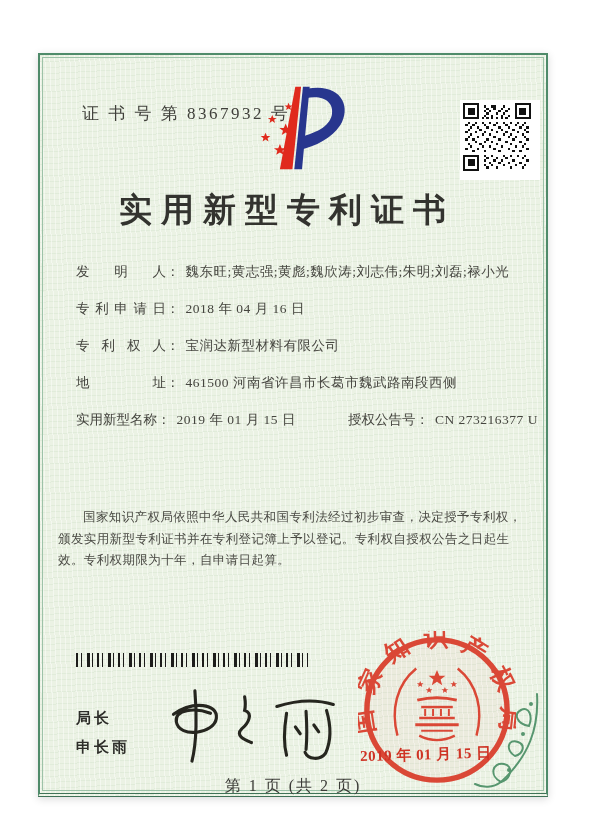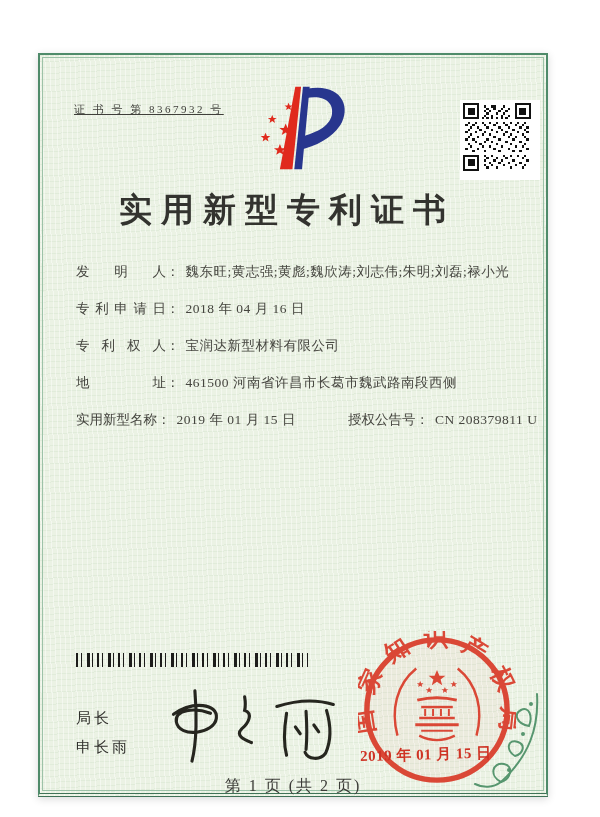--- a/index.html
+++ b/index.html
@@ -12,21 +12,21 @@
     position:absolute;left:38px;top:53px;right:52px;bottom:20px;
     background:
       repeating-linear-gradient(88deg, rgba(255,255,255,.45) 0 1px, rgba(255,255,255,0) 1px 5px),
       repeating-linear-gradient(-3deg, rgba(160,195,155,.14) 0 1px, rgba(0,0,0,0) 1px 6px),
       #ebf2e4;
     border:2px solid #4f8b6a;border-bottom:4px double #3f7257;
     box-shadow:0 2px 8px rgba(0,0,0,.15);
   }
   .page::before{content:'';position:absolute;inset:2px;border:1px solid #9dc2a8;pointer-events:none;}
 
-  .cert-no{position:absolute;left:34px;top:47px;font-size:11px;letter-spacing:2.5px;color:#3f3f3a;text-decoration:underline;}
+  .cert-no{position:absolute;left:42px;top:47px;font-size:17px;letter-spacing:2.5px;color:#3f3f3a;}
 
   .logo{position:absolute;left:204px;top:24px;width:116px;height:96px;}
   .qr{position:absolute;left:420px;top:45px;width:74px;height:74px;background:#fff;padding:3px;}
   .qr svg{display:block;width:68px;height:68px;}
 
   .title{position:absolute;left:0;right:12px;top:133px;text-align:center;
     font-size:33px;font-weight:700;letter-spacing:9px;color:#33332f;}
 
   .fields{position:absolute;left:36px;top:206px;right:24px;}
   .frow{margin-bottom:15px;line-height:22px;font-size:13.5px;color:#45453f;white-space:nowrap;}
@@ -36,21 +36,21 @@
   .grant-gap{display:inline-block;width:52px;}
 
   .paras{position:absolute;left:18px;top:452px;width:476px;font-size:12.5px;line-height:21.5px;
     color:#4a4a44;letter-spacing:.4px;}
   .paras p{margin:0 0 3px 0;text-indent:2em;}
 
   .barcode{position:absolute;left:36px;top:598px;width:232px;height:14px;
     background:repeating-linear-gradient(90deg,#1d1d1b 0 2px,rgba(0,0,0,0) 2px 5px,#1d1d1b 5px 6px,rgba(0,0,0,0) 6px 11px,#1d1d1b 11px 14px,rgba(0,0,0,0) 14px 16px,#1d1d1b 16px 17px,rgba(0,0,0,0) 17px 21px);}
 
   .officer{position:absolute;left:36px;top:648px;font-family:"Liberation Sans","DejaVu Sans",sans-serif;
-    font-weight:400;color:#2e2e2a;font-size:15px;letter-spacing:3px;line-height:29px;}
+    font-weight:700;color:#2e2e2a;font-size:15px;letter-spacing:3px;line-height:29px;}
   .signature{position:absolute;left:112px;top:630px;width:195px;height:82px;}
 
   .seal{position:absolute;left:318px;top:576px;width:158px;height:158px;opacity:.92;}
   .seal-date{position:absolute;left:320px;top:690px;width:160px;color:#cf3325;font-weight:700;
     font-size:15px;letter-spacing:.5px;transform:rotate(-1.5deg);white-space:nowrap;}
 
   .footer{position:absolute;left:0;right:0;top:721px;text-align:center;font-size:16px;
     letter-spacing:2px;color:#3c3c38;}
 
   .flourish{position:absolute;right:3px;bottom:5px;width:72px;height:98px;}
@@ -101,25 +101,26 @@
     <div class="frow">
       <span class="flabel">专利申请日</span><span class="fcolon">：</span><span class="fvalue">2018 年 04 月 16 日</span>
     </div>
     <div class="frow">
       <span class="flabel">专利权人</span><span class="fcolon">：</span><span class="fvalue">宝润达新型材料有限公司</span>
     </div>
     <div class="frow">
       <span class="flabel">地址</span><span class="fcolon">：</span><span class="fvalue">461500 河南省许昌市长葛市魏武路南段西侧</span>
     </div>
     <div class="frow">
-      <span>实用新型名称</span><span class="fcolon">：</span><span class="fvalue">2019 年 01 月 15 日</span><span class="grant-gap"></span><span>授权公告号</span><span class="fcolon">：</span><span class="fvalue">CN 208379811 U</span>
+      <span>实用新型名称</span><span class="fcolon">：</span><span class="fvalue">2019 年 01 月 15 日</span><span class="grant-gap"></span><span>授权公告号</span><span class="fcolon">：</span><span class="fvalue">CN 273216377 U</span>
     </div>
   </div>
 
   <div class="paras">
+    <p>国家知识产权局依照中华人民共和国专利法经过初步审查，决定授予专利权，颁发实用新型专利证书并在专利登记簿上予以登记。专利权自授权公告之日起生效。专利权期限为十年，自申请日起算。</p>
   </div>
 
   <div class="barcode"></div>
 
   <div class="officer">
     <div>局长</div>
     <div>申长雨</div>
   </div>
 
   <div class="signature">

